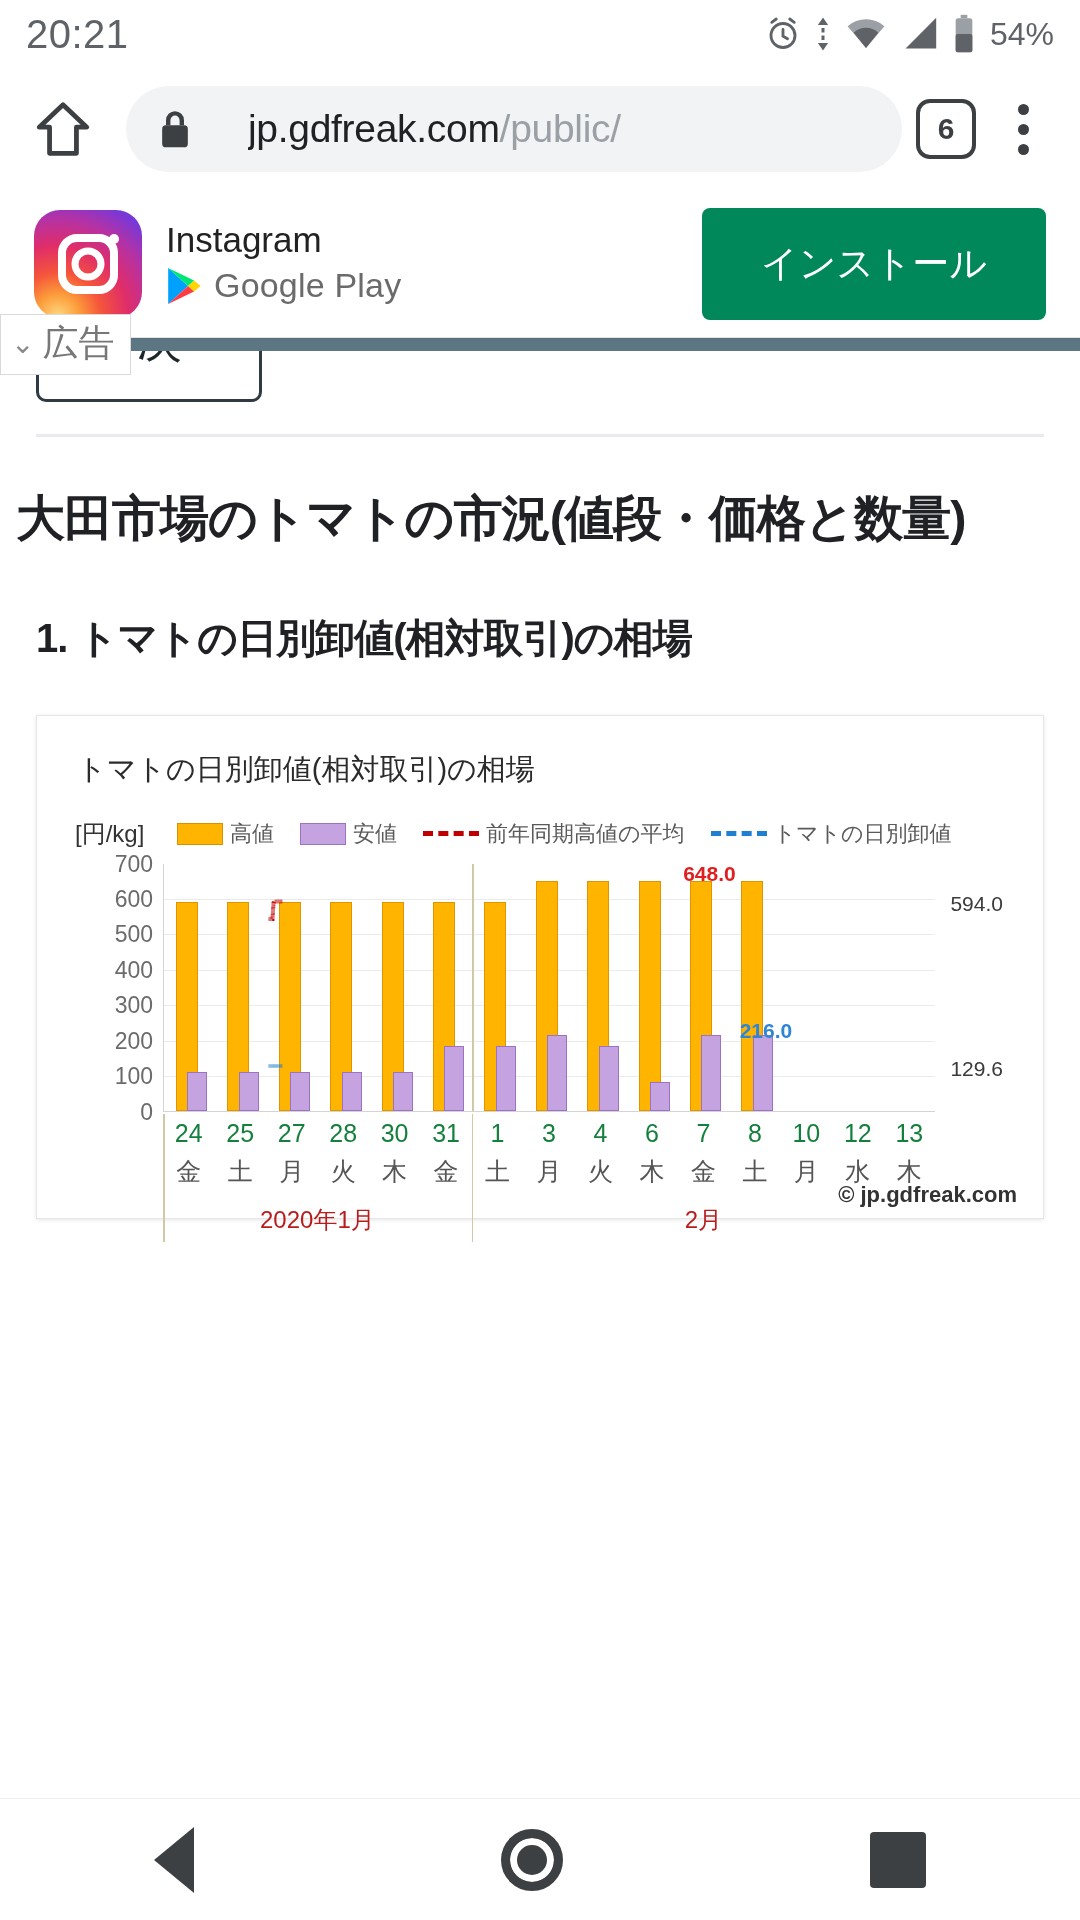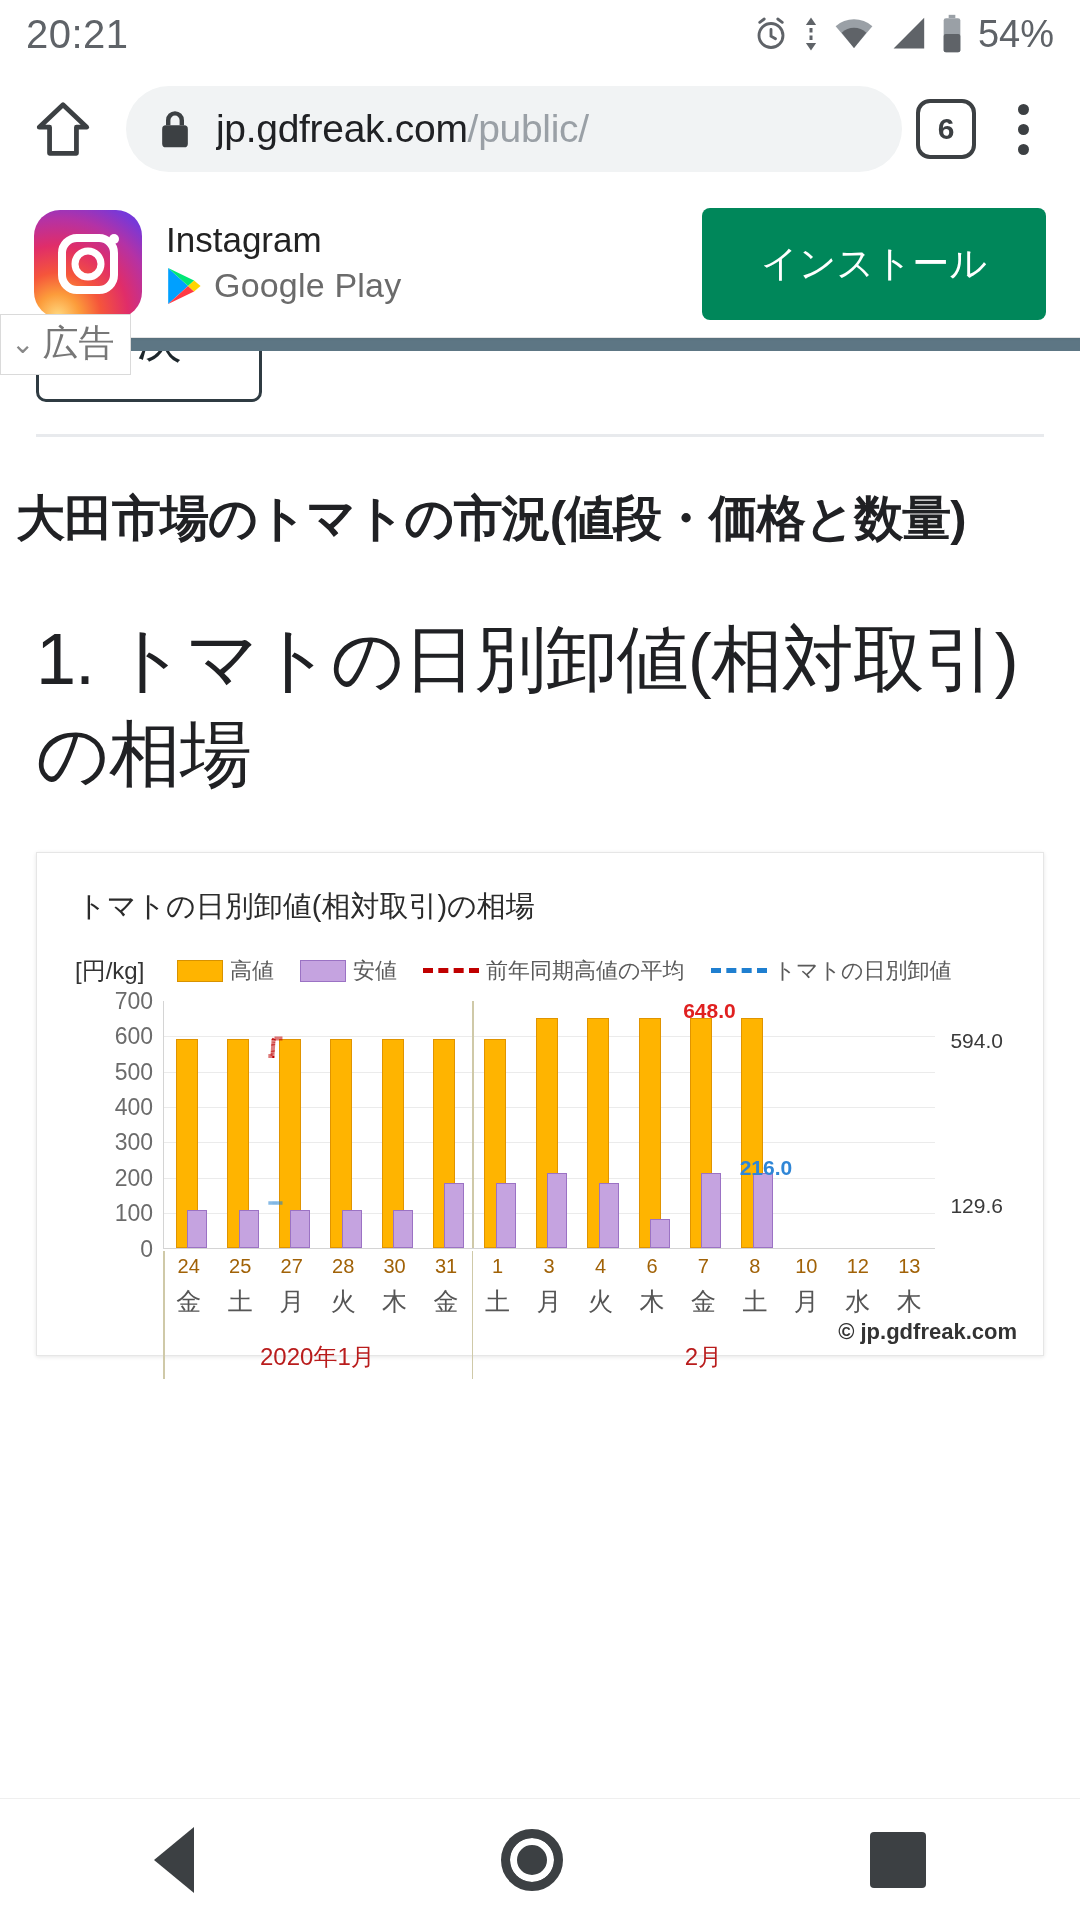--- a/index.html
+++ b/index.html
@@ -27,21 +27,21 @@
     letter-spacing: 0.5px;
   }
   .statusbar .sb-right {
     margin-left: auto;
     display: flex;
     align-items: center;
     gap: 13px;
   }
   .sb-icon { display: block; }
   .battery-pct {
-    font-size: 38px;
+    font-size: 32px;
     color: #5f6368;
     margin-left: 2px;
   }
 
   
   .omnibox-bar {
     height: 122px;
     display: flex;
     align-items: center;
     padding: 0 22px;
@@ -56,20 +56,21 @@
     flex: 1 1 auto;
     height: 86px;
     background: #f1f3f4;
     border-radius: 43px;
     display: flex;
     align-items: center;
     padding: 0 30px;
     margin: 0 14px 0 22px;
     overflow: hidden;
     min-width: 0;
+    gap: 32px;
   }
   .lock-icon { flex: 0 0 auto; margin-right: 22px; }
   .url-text {
     font-size: 39px;
     color: #202124;
     white-space: nowrap;
     overflow: hidden;
     letter-spacing: -0.3px;
   }
   .url-text .url-path { color: #9aa0a6; }
@@ -226,22 +227,22 @@
 
   h1.page-title {
     font-size: 49px;
     font-weight: 700;
     line-height: 1.28;
     color: #202124;
     margin: 50px 36px 0 16px;
     letter-spacing: -1px;
   }
   h2.section-title {
-    font-size: 72px;
-    font-weight: 400;
+    font-size: 40px;
+    font-weight: 700;
     line-height: 1.32;
     color: #202124;
     margin: 62px 36px 0 36px;
     letter-spacing: -1px;
   }
 
   
   .chart-card {
     margin: 50px 36px 0 36px;
     background: #fff;
@@ -342,21 +343,21 @@
   .dl.gray { color: #3a3a3a; font-weight: 400; font-size: 21px; }
 
   .x-axis {
     position: absolute;
     left: 104px; right: 86px;
     top: 250px;
     height: 0;
     display: flex;
   }
   .x-slot { flex: 1 1 0; text-align: center; }
-  .x-day { font-size: 20px; color: #a16207; line-height: 1.55; }
+  .x-day { font-size: 25px; color: #15803d; line-height: 1.55; }
   .x-dow { font-size: 25px; color: #555; line-height: 1.55; }
 
   .month-row {
     position: absolute;
     left: 104px; right: 86px;
     top: 340px;
     display: flex;
     font-size: 24px;
     color: #b91c1c;
   }

